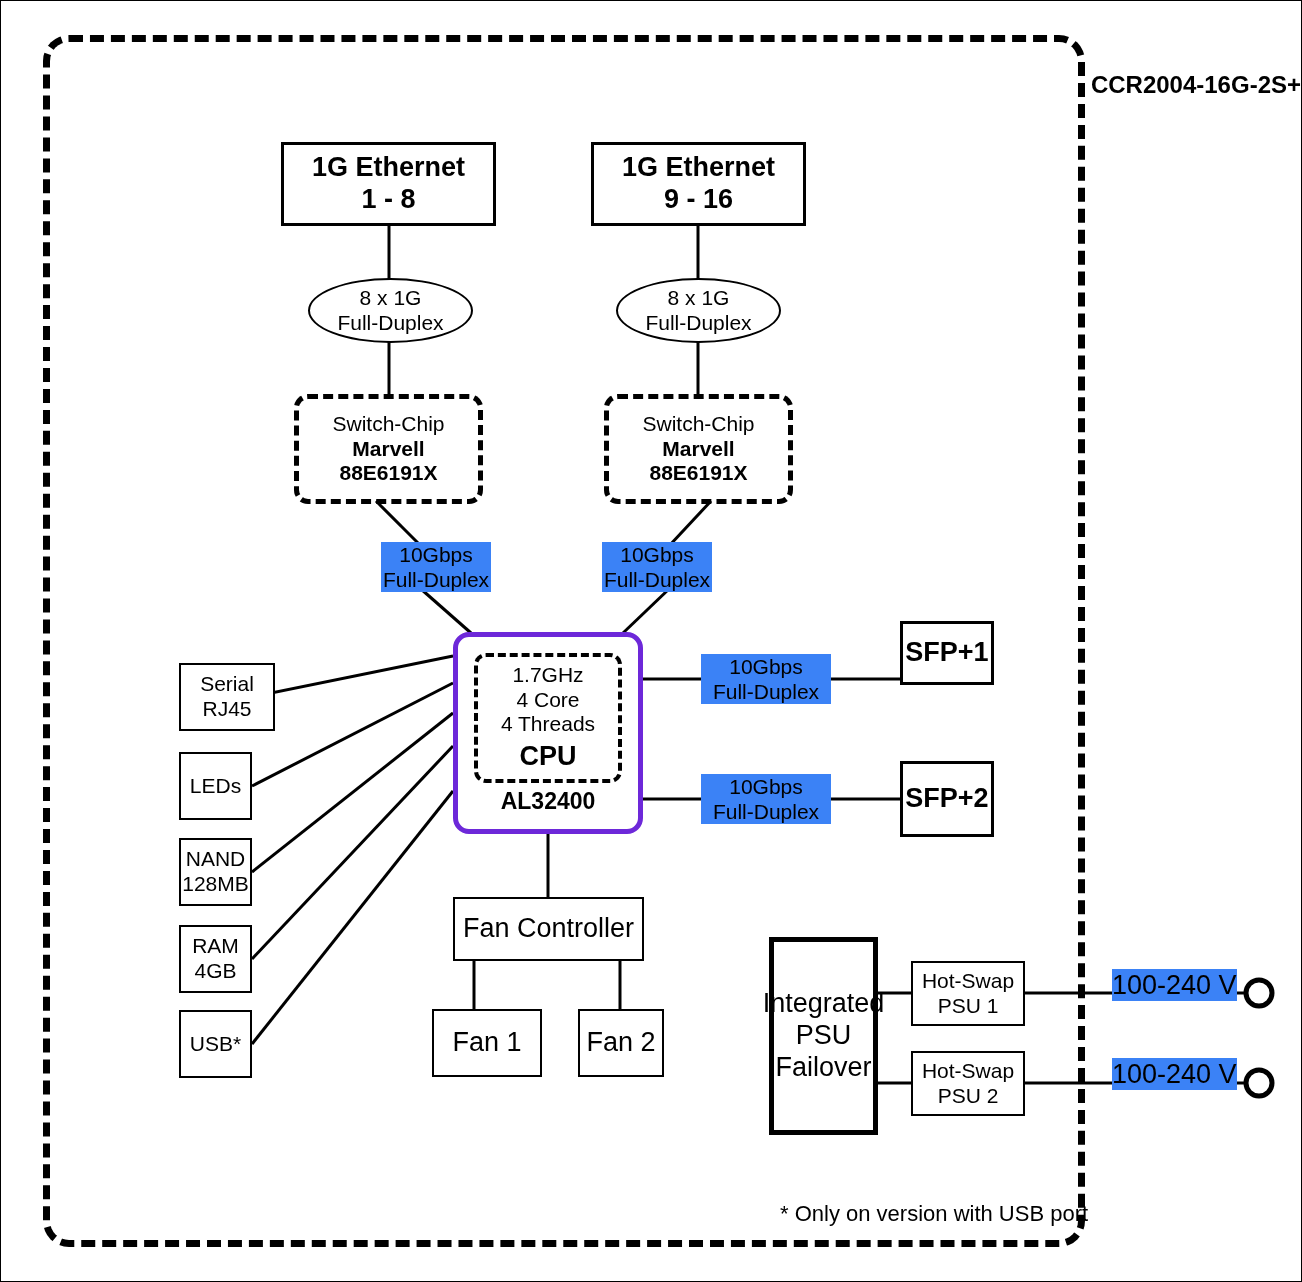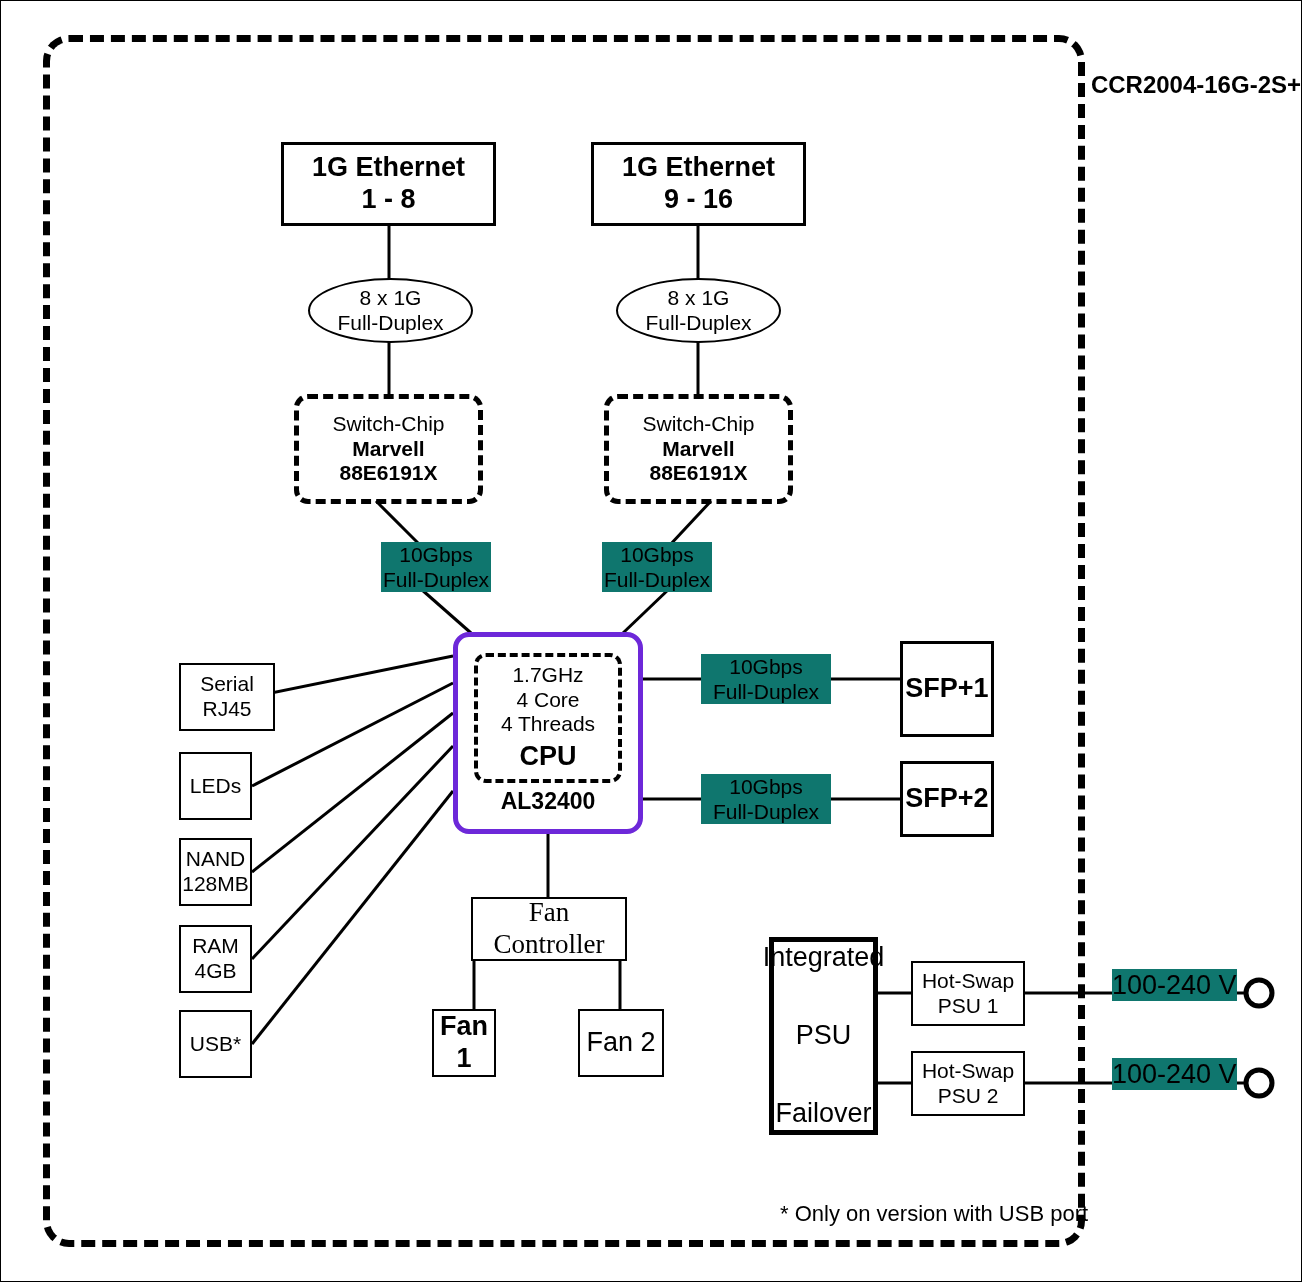--- a/index.html
+++ b/index.html
@@ -65,21 +65,21 @@
     font-weight: bold;
   }
   .t21 { font-size: 21px; }
   .t22 { font-size: 27px; }
   .t23 { font-size: 23px; }
   .label-free {
     position: absolute;
     color: #000000;
     text-align: center;
     line-height: 1.2;
-    background: #0f766e;
+    background: #3b82f6;
   }
   .title-text {
     position: absolute;
     font-weight: bold;
     font-size: 24px;
     color: #000000;
     text-align: right;
     width: 100%;
   }
   .footnote {
@@ -217,38 +217,38 @@
 
   <div class="label-free t21" style="left:700px; top:653px; width:130px;">
     <div>10Gbps</div>
     <div>Full-Duplex</div>
   </div>
   <div class="label-free t21" style="left:700px; top:773px; width:130px;">
     <div>10Gbps</div>
     <div>Full-Duplex</div>
   </div>
 
-  <div class="node solid-box t22 bold" style="left:899px; top:640px; width:94px; height:96px;">
+  <div class="node solid-box t22 bold" style="left:899px; top:620px; width:94px; height:64px;">
     <span>SFP+1</span>
   </div>
   <div class="node solid-box t22 bold" style="left:899px; top:760px; width:94px; height:76px;text-align:center;">
     <span>SFP+2</span>
   </div>
 
-  <div class="node solid-box-thin t22" style="left:470px; top:896px; width:156px; height:64px;font-family:Liberation Serif, serif;">
+  <div class="node solid-box-thin t22" style="left:452px; top:896px; width:191px; height:64px;">
     <span>Fan Controller</span>
   </div>
-  <div class="node solid-box-thin t22" style="left:431px; top:1008px; width:64px; height:68px;font-weight:bold;">
+  <div class="node solid-box-thin t22" style="left:431px; top:1008px; width:110px; height:68px;">
     <span>Fan 1</span>
   </div>
   <div class="node solid-box-thin t22" style="left:577px; top:1008px; width:86px; height:68px;">
     <span>Fan 2</span>
   </div>
 
-  <div class="node thick-box t22" style="left:768px; top:936px; width:109px; height:198px;justify-content:space-between;">
+  <div class="node thick-box t22" style="left:768px; top:936px; width:109px; height:198px;">
     <span>Integrated</span>
     <span>PSU</span>
     <span>Failover</span>
   </div>
   <div class="node solid-box-thin t21" style="left:910px; top:960px; width:114px; height:65px;">
     <span>Hot-Swap</span>
     <span>PSU 1</span>
   </div>
   <div class="node solid-box-thin t21" style="left:910px; top:1050px; width:114px; height:65px;">
     <span>Hot-Swap</span>

